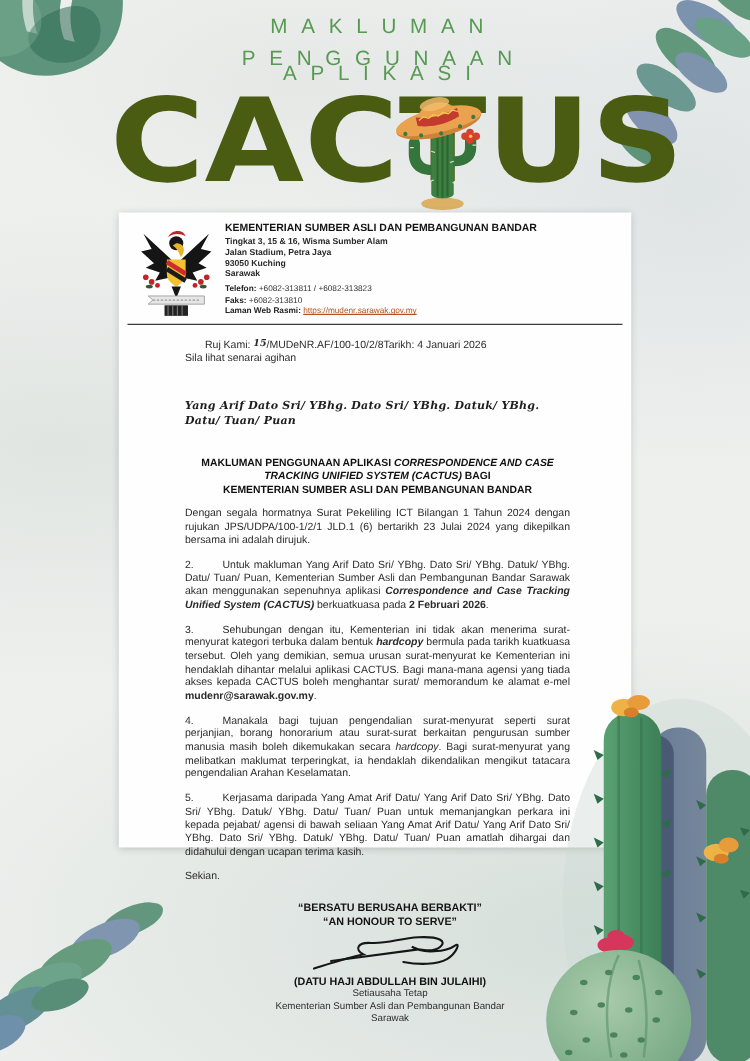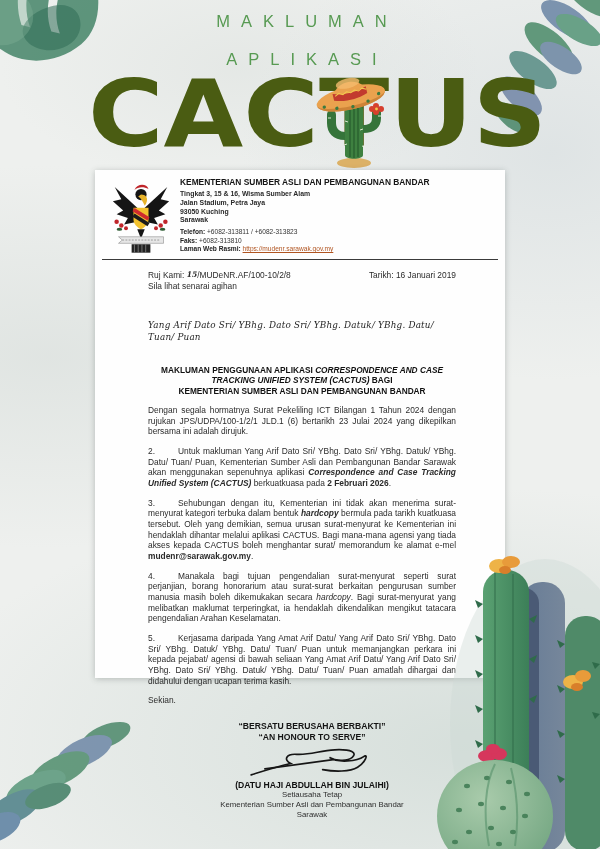--- a/index.html
+++ b/index.html
@@ -34,24 +34,24 @@
   .crest{position:absolute;left:16px;top:9px;width:60px;height:78px;}
   .lh-text{position:absolute;left:85px;top:7px;width:310px;}
   .lh-ministry{font-size:8.4px;font-weight:bold;color:#141414;margin-bottom:3px;}
   .lh-addr{font-size:6.9px;font-weight:bold;color:#2a2a2a;line-height:8.8px;}
   .lh-contact{font-size:6.6px;color:#333;line-height:8.6px;margin-top:3px;}
   .lh-contact .lbl{font-weight:bold;color:#222;}
   .lh-link{color:#b05420;text-decoration:underline;}
   .lh-rule{position:absolute;left:7px;right:7px;top:89px;border:0;border-top:1.2px solid #3a3a3a;margin:0;}
 
   .letter-content{position:absolute;left:53px;top:100px;width:308px;font-size:8.4px;line-height:1.27;}
-  .ref-row{display:flex;justify-content:space-between;}
+  .ref-row{display:flex;margin-left:16px;}
   .hand{font-family:"DejaVu Serif",serif;font-style:italic;font-weight:bold;font-size:7.6px;position:relative;top:-1px;}
   .note{}
-  .salutation{margin-top:29px;font-family:"DejaVu Serif",serif;font-style:italic;font-weight:normal;
+  .salutation{margin-top:29px;font-family:"DejaVu Serif",serif;font-style:italic;font-weight:bold;
     font-size:8.8px;color:#1e1e1e;letter-spacing:.2px;}
   .subject{margin-top:22px;text-align:center;font-size:8.3px;line-height:10.4px;color:#111;}
   .para{margin-top:9px;text-align:justify;}
   .para-num{display:inline-block;width:30px;}
   .closing{margin-top:9px;}
   .b{font-weight:bold}.i{font-style:italic}
 
   .letter-footer{position:absolute;left:12px;top:551px;width:100%;text-align:center;}
   .motto{font-size:8.6px;font-weight:bold;color:#141414;line-height:11px;}
   .sig{display:block;margin:3px auto 0;width:150px;height:38px;}
@@ -78,20 +78,21 @@
       <ellipse cx="120" cy="58" rx="30" ry="13" transform="rotate(40 120 58)" fill="#4f8d6c"></ellipse>
       <ellipse cx="104" cy="84" rx="28" ry="12" transform="rotate(36 104 84)" fill="#5b8f87"></ellipse>
       <ellipse cx="92" cy="110" rx="26" ry="12" transform="rotate(42 92 110)" fill="#7488a8"></ellipse>
       <ellipse cx="84" cy="132" rx="22" ry="10" transform="rotate(38 84 132)" fill="#4c886a"></ellipse>
       <ellipse cx="150" cy="44" rx="26" ry="11" transform="rotate(30 150 44)" fill="#58977a"></ellipse>
       <ellipse cx="132" cy="72" rx="24" ry="11" transform="rotate(34 132 72)" fill="#6f89a4"></ellipse>
     </g>
   </svg>
 
   <div class="title-line tl1">MAKLUMAN</div>
+  <div class="title-line tl2">PENGGUNAAN</div>
   <div class="title-line tl3">APLIKASI</div>
 
   <div class="logo">
     <span>C</span>
     <span>A</span>
     <span>C</span>
     <span>T</span>
     <span>U</span>
     <span>S</span>
   </div>
@@ -168,21 +169,21 @@
       <div class="lh-addr">Sarawak</div>
       <div class="lh-contact"><span class="lbl">Telefon:</span><span> +6082-313811 / +6082-313823</span></div>
       <div class="lh-contact" style="margin-top:0"><span class="lbl">Faks:</span><span> +6082-313810</span></div>
       <div class="lh-contact" style="margin-top:0"><span class="lbl">Laman Web Rasmi:</span> <a href="#" class="lh-link">https://mudenr.sarawak.gov.my</a></div>
     </div>
     <hr class="lh-rule">
 
     <div class="letter-content">
       <div class="ref-row">
         <span><span>Ruj Kami: </span><span class="hand">15</span><span>/MUDeNR.AF/100-10/2/8</span></span>
-        <span><span>Tarikh: </span><span>16 Januari 2019</span></span>
+        <span><span>Tarikh: </span><span>4 Januari 2026</span></span>
       </div>
 
       <div class="note">Sila lihat senarai agihan</div>
 
       <div class="salutation">Yang Arif Dato Sri/ YBhg. Dato Sri/ YBhg. Datuk/ YBhg. Datu/ Tuan/ Puan</div>
 
       <div class="subject">
         <div><span class="b">MAKLUMAN PENGGUNAAN APLIKASI </span><span class="b i">CORRESPONDENCE AND CASE</span></div>
         <div><span class="b i">TRACKING UNIFIED SYSTEM (CACTUS)</span><span class="b"> BAGI</span></div>
         <div><span class="b">KEMENTERIAN SUMBER ASLI DAN PEMBANGUNAN BANDAR</span></div>

